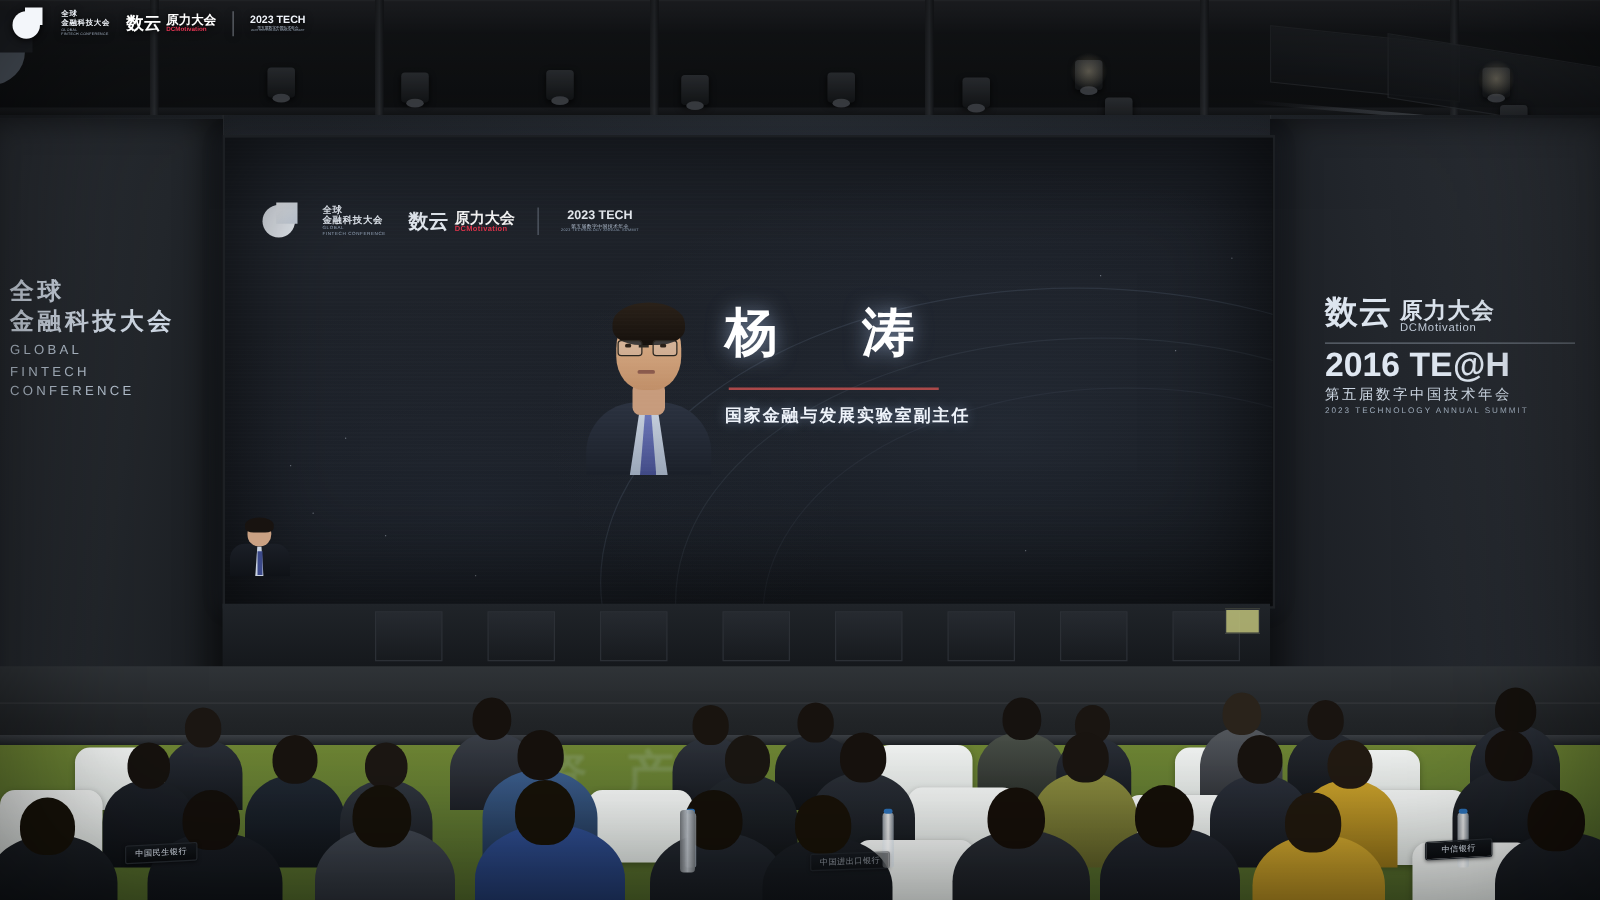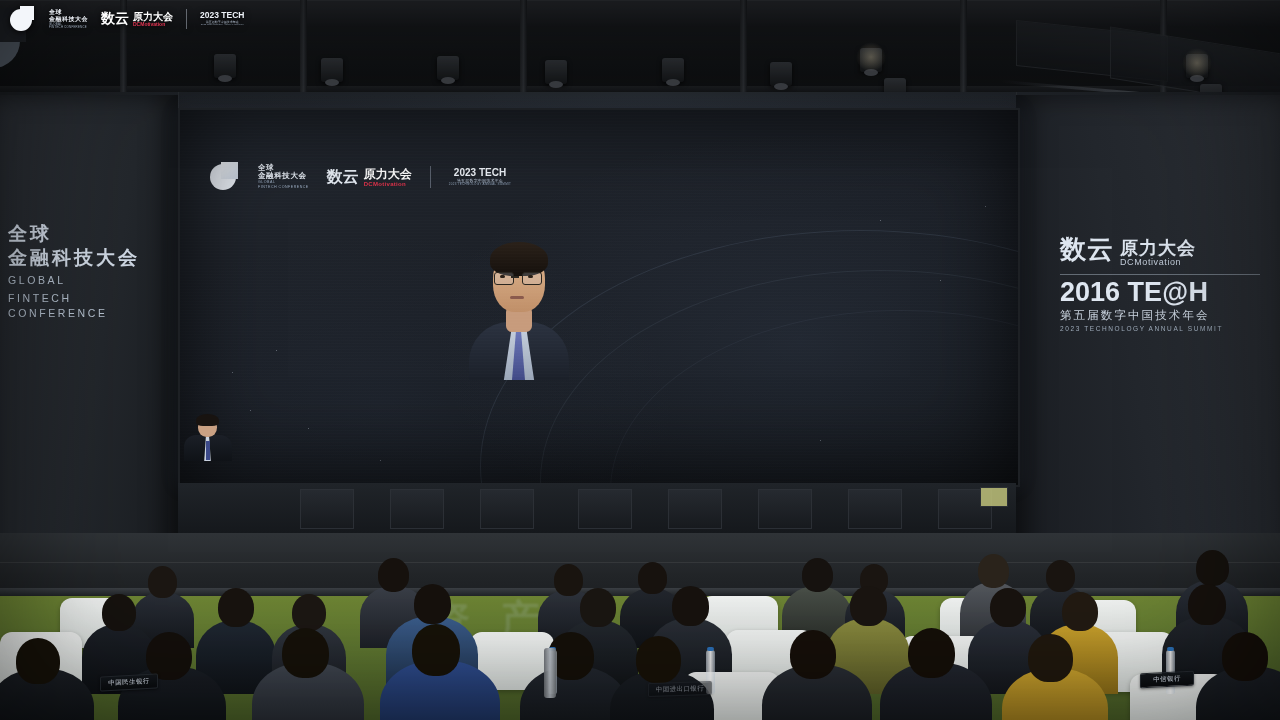--- a/index.html
+++ b/index.html
@@ -331,20 +331,25 @@
       <div class="phead"></div>
       <div class="phair"></div>
       <div class="pglass" style="left:29px"></div>
       <div class="pglass" style="left:57px"></div>
       <div class="pbridge"></div>
       <div class="peye" style="left:35px"></div>
       <div class="peye" style="left:63px"></div>
       <div class="pmouth"></div>
     </div>
 
+    <div class="nameblock">
+      <div class="spkname">杨 涛</div>
+      <div class="namerule"></div>
+      <div class="spktitle">国家金融与发展实验室副主任</div>
+    </div>
 
     <div class="ledscan"></div>
     <div class="ledvign"></div>
   </div>
 
   <div class="lowerband"></div>
   <div class="louver" style="left:300px"></div>
   <div class="louver" style="left:390px"></div>
   <div class="louver" style="left:480px"></div>
   <div class="louver" style="left:578px"></div>

